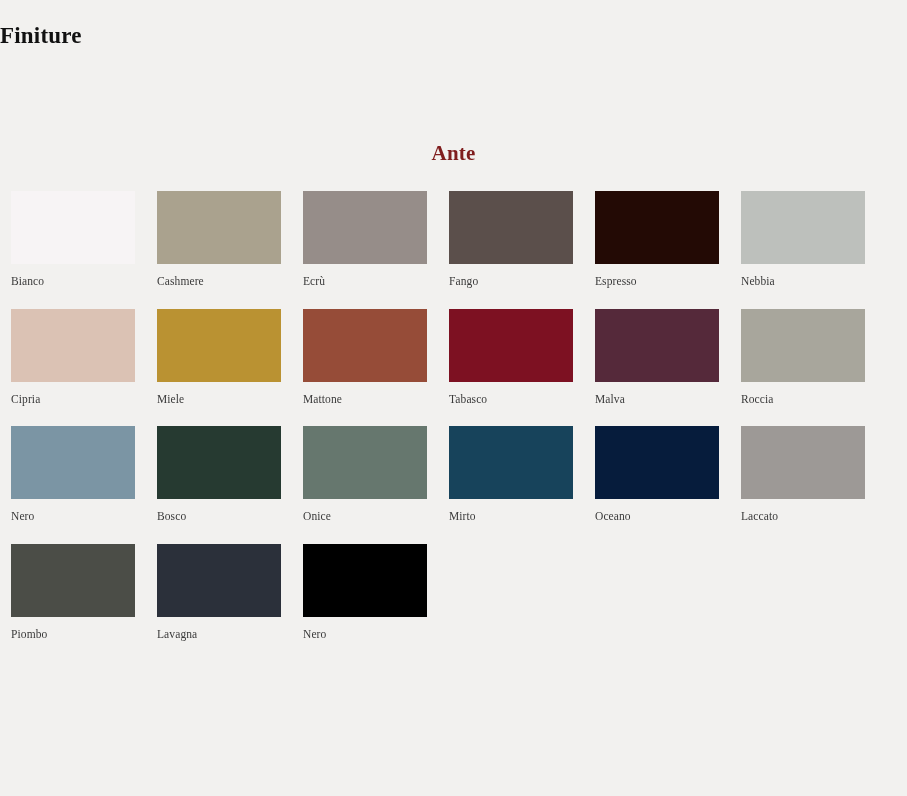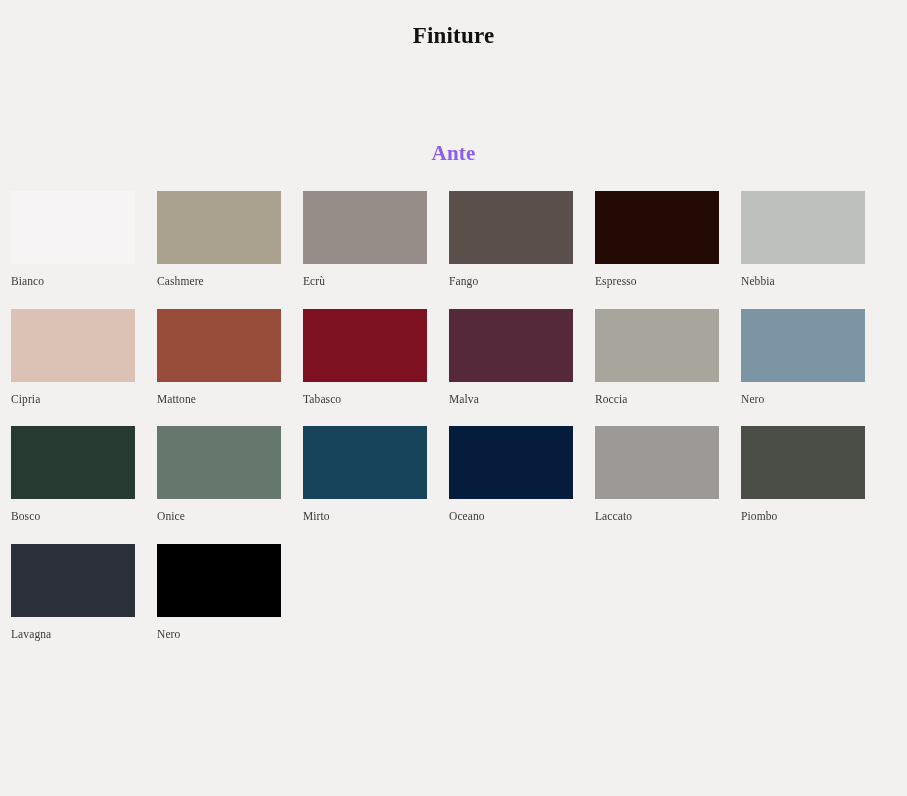--- a/index.html
+++ b/index.html
@@ -19,37 +19,36 @@
 
   .page {
     width: 907px;
     height: 796px;
     padding: 0;
     position: relative;
   }
 
   
   .doc-title {
-    text-align: center;
     font-family: "Liberation Serif", "DejaVu Serif", serif;
     font-weight: bold;
     font-size: 23px;
     letter-spacing: 0.2px;
     color: #111111;
     padding-top: 22px;
     line-height: 1.2;
   }
 
   .section-title {
     text-align: center;
     font-family: "Liberation Serif", "DejaVu Serif", serif;
     font-weight: bold;
     font-size: 21px;
     letter-spacing: 0.2px;
-    color: #8b5cf6;
+    color: #7f1d1d;
     margin-top: 91px;
     line-height: 1.2;
   }
 
   .finish-link-wrap {
     text-align: center;
     margin-top: 26px;
   }
 
   .finish-link {
@@ -125,20 +124,24 @@
       </div>
       <div class="swatch-cell">
         <div class="swatch-chip" style="background: rgb(189, 192, 188);"></div>
         <div class="swatch-label">Nebbia</div>
       </div>
       <div class="swatch-cell">
         <div class="swatch-chip" style="background: rgb(219, 194, 180);"></div>
         <div class="swatch-label">Cipria</div>
       </div>
       <div class="swatch-cell">
+        <div class="swatch-chip" style="background: rgb(186, 146, 50);"></div>
+        <div class="swatch-label">Miele</div>
+      </div>
+      <div class="swatch-cell">
         <div class="swatch-chip" style="background: rgb(150, 76, 56);"></div>
         <div class="swatch-label">Mattone</div>
       </div>
       <div class="swatch-cell">
         <div class="swatch-chip" style="background: rgb(125, 17, 34);"></div>
         <div class="swatch-label">Tabasco</div>
       </div>
       <div class="swatch-cell">
         <div class="swatch-chip" style="background: rgb(85, 41, 58);"></div>
         <div class="swatch-label">Malva</div>

